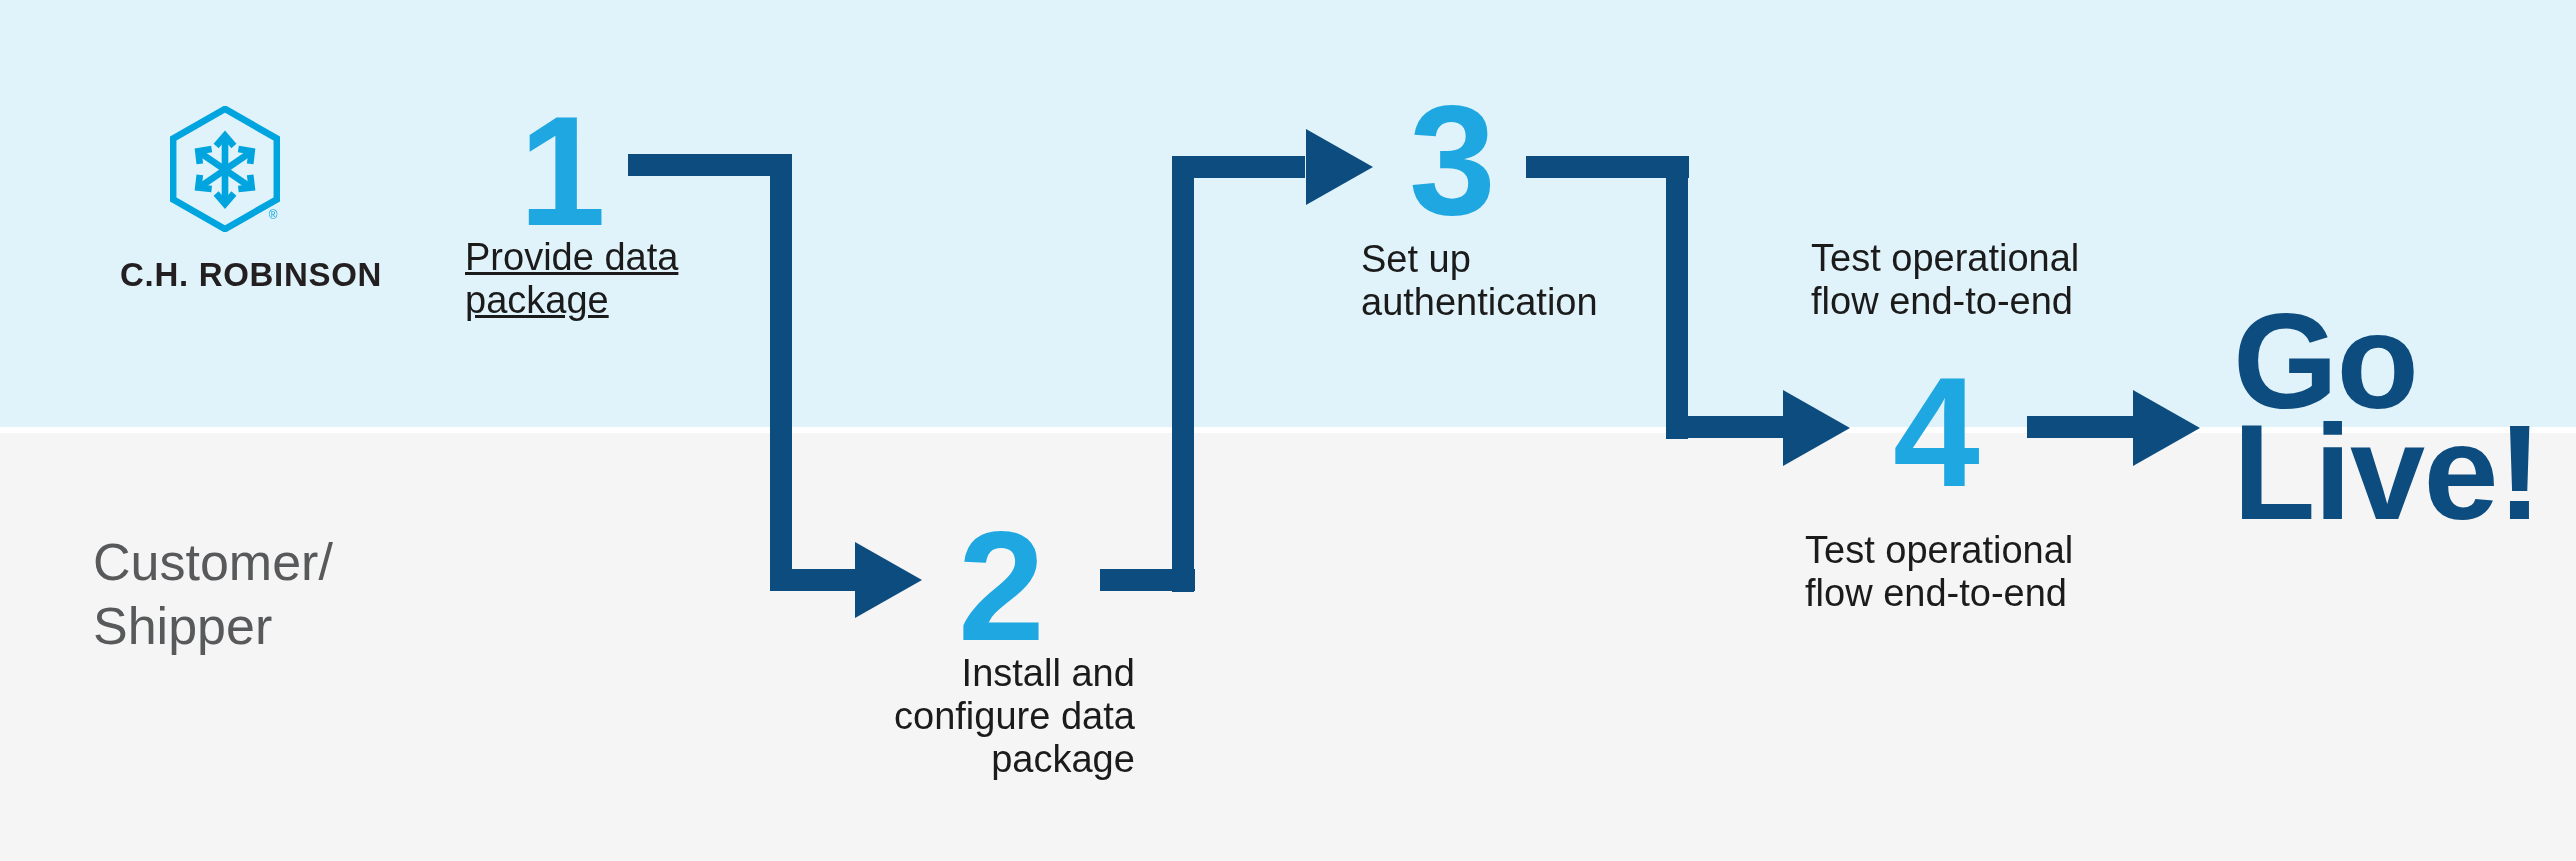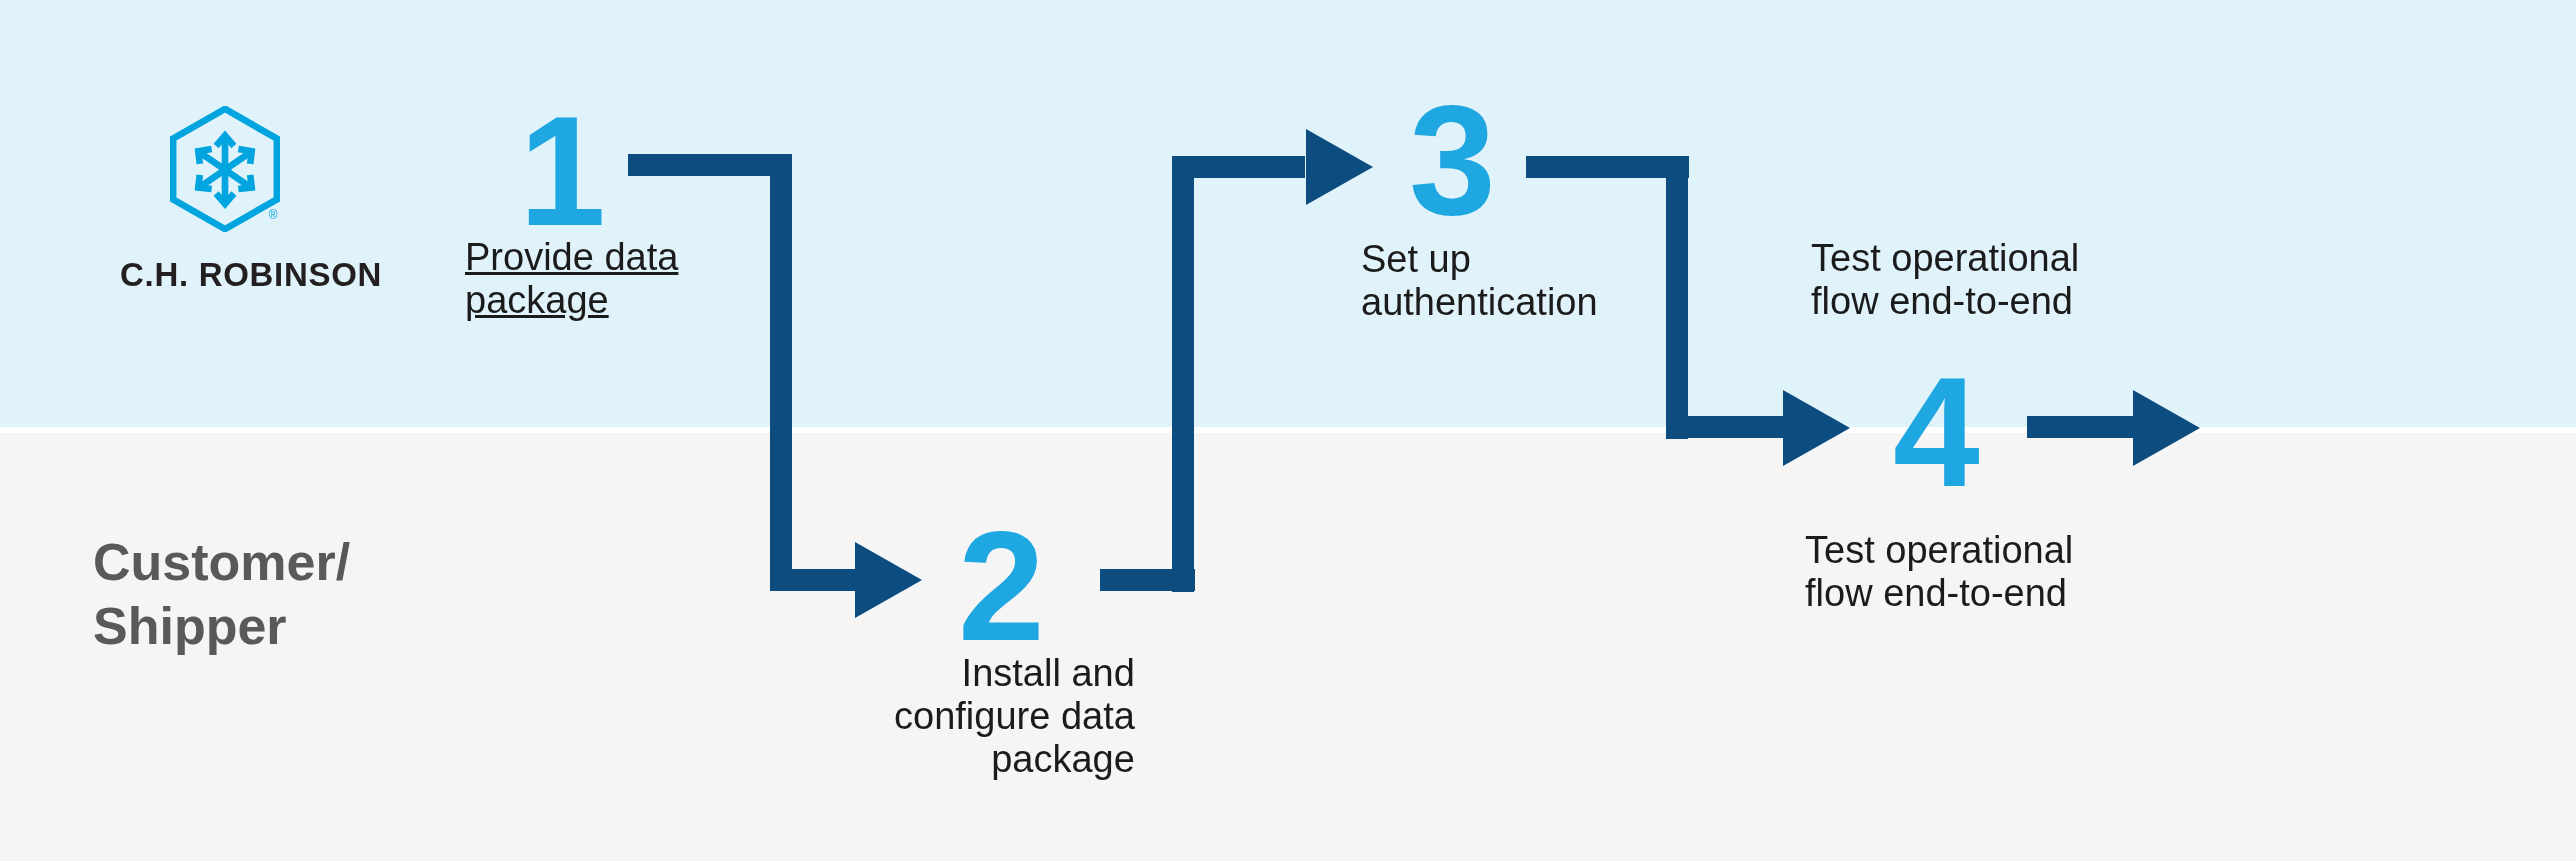--- a/index.html
+++ b/index.html
@@ -7,21 +7,21 @@
   .stage{position:relative;width:2576px;height:861px;overflow:hidden;background:#F5F5F6;}
   .band-top{position:absolute;left:0;top:0;width:2576px;height:427px;background:#E1F3FA;}
   .band-divider{position:absolute;left:0;top:427px;width:2576px;height:6.7px;background:#FFFFFF;}
   .band-bottom{position:absolute;left:0;top:433px;width:2576px;height:428px;background:#F5F5F6;}
 
   .logo-icon{position:absolute;left:170px;top:106px;width:110px;height:126px;}
   .wordmark{position:absolute;left:84px;top:256px;width:296px;font-size:33px;font-weight:bold;
             letter-spacing:0.7px;color:#231F20;white-space:nowrap;margin-left:36px;}
 
   .lane-label{position:absolute;left:93px;top:530px;font-size:52px;line-height:64px;
-              color:#58595B;white-space:pre-line;font-weight:bold;}
+              color:#58595B;white-space:pre-line;}
 
   .num{position:absolute;width:163px;text-align:center;font-size:156px;line-height:156px;
        font-weight:bold;color:#1FA7E1;}
   .lbl{position:absolute;font-size:38px;line-height:43px;color:#1B1B1B;white-space:pre-line;}
 
   .seg{position:absolute;background:#0D4C7F;}
   .head-right{position:absolute;width:0;height:0;
               border-top:38px solid transparent;border-bottom:38px solid transparent;
               border-left:67px solid #0D4C7F;}
 
@@ -95,15 +95,17 @@
 flow end-to-end</div>
   <div class="num" style="left:1855px;top:354px;">4</div>
   <div class="lbl" style="left:1805px;top:529px;">Test operational
 flow end-to-end</div>
 
   <div>
     <div class="seg" style="left:2027px;top:416px;width:107px;height:22px;"></div>
     <div class="head-right" style="left:2133px;top:390px;"></div>
   </div>
 
+  <div class="golive">Go
+Live!</div>
 
 </div>
 
 
 </body></html>

